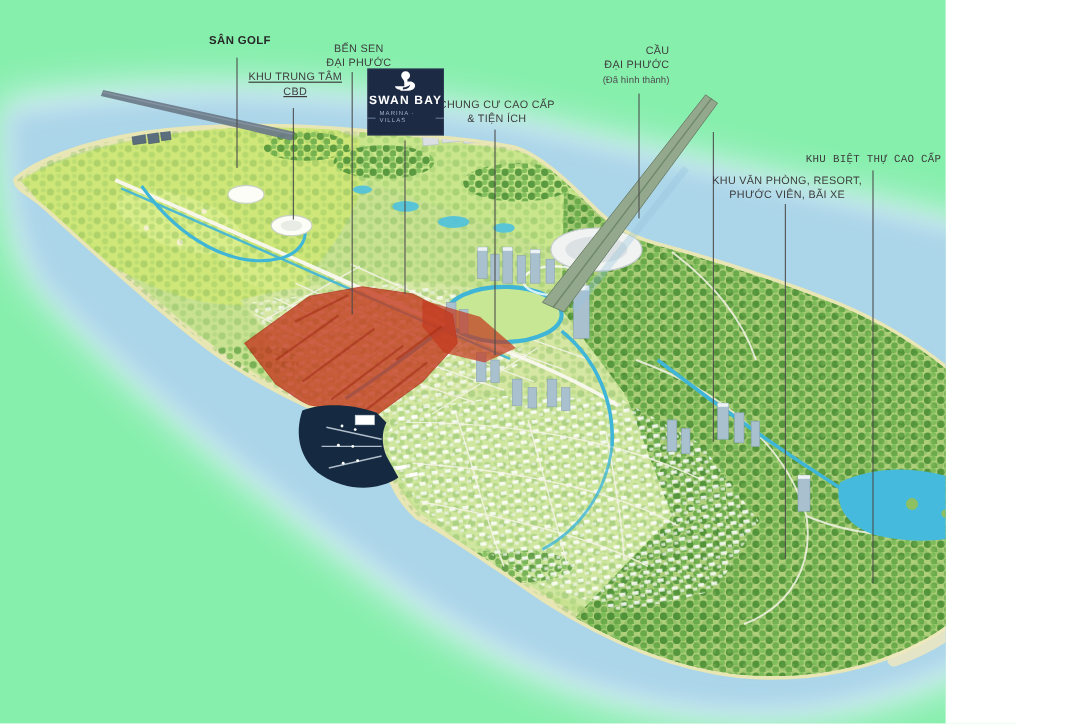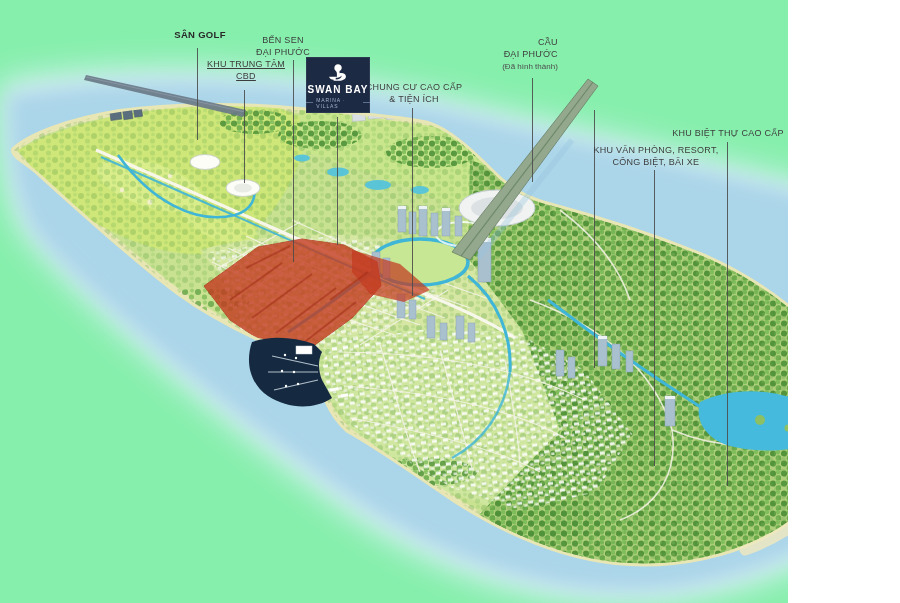--- a/index.html
+++ b/index.html
@@ -7,21 +7,21 @@
          font-family:"Liberation Sans",sans-serif;}
   .map-svg{position:absolute;left:0;top:0;}
   .map-label{position:absolute;transform:translateX(-50%);text-align:center;
              font-size:9px;color:#3d3d3d;letter-spacing:.25px;line-height:1.38;
              white-space:nowrap;z-index:5;}
   .map-label .ln{display:block;}
   .map-label.bold{font-weight:700;font-size:9.5px;color:#282828;letter-spacing:.3px;}
   .map-label .small{font-size:8px;color:#4e4e4e;letter-spacing:0;}
   .leader{position:absolute;width:1px;background:#4b4b4b;opacity:.88;z-index:4;}
   .swan-logo{position:absolute;left:306px;top:57px;width:64px;height:56px;background:#1d2a44;
-             display:flex;flex-direction:column;align-items:center;justify-content:center;
+             display:flex;flex-direction:column;align-items:center;justify-content:flex-start;
              gap:1px;z-index:6;box-shadow:inset 0 0 0 1px rgba(255,255,255,.07);}
   .swan-logo .brand{font-weight:700;font-size:10px;color:#ffffff;letter-spacing:1px;}
   .swan-logo .tagline{font-size:5px;color:#a3b2c9;letter-spacing:.9px;display:flex;
                       align-items:center;gap:3px;margin-top:1px;}
   .swan-logo .tagline::before,.swan-logo .tagline::after{content:"";display:block;width:9px;height:1px;background:#5e7090;}
   .swan-logo svg{display:block;margin-bottom:1px;}
 </style>
 </head>
 <body>
 
@@ -263,21 +263,21 @@
 
   <div class="map-label bold" style="left:200px;top:28px;">
     <span class="ln">SÂN GOLF</span>
   </div>
 
   <div class="map-label" style="left:246px;top:58px;text-decoration:underline;">
     <span class="ln">KHU TRUNG TÂM</span>
     <span class="ln">CBD</span>
   </div>
 
-  <div class="map-label" style="left:283px;top:34px;">
+  <div class="map-label" style="left:299px;top:34px;">
     <span class="ln">BẾN SEN</span>
     <span class="ln">ĐẠI PHƯỚC</span>
   </div>
 
   <div class="swan-logo">
     <svg width="22" height="20" viewBox="0 0 24 22">
       <path fill="#ffffff" d="M7.2 19.6c-2.6 0-4.4-1.3-5-3.3h8.6v-3.2c0-1.6-.7-2.5-1.4-3.4-.7-.9-1.4-1.8-1.4-3.2 0-2.2 1.7-3.9 4-3.9s4.1 1.7 4.1 3.8c0 1.6-1 3-2.4 3.6v2.3c3.6-1 7 .6 7 3.6 0 2.8-3.1 4.7-7.7 4.7H7.2z"></path>
       <path fill="#1d2a44" d="M9.5 17.4c3 0 5.3-1 6.7-2.6-.3 2.8-2.9 4.5-6.7 4.5v-1.9z"></path>
     </svg>
     <span class="brand">SWAN BAY</span>
@@ -291,20 +291,20 @@
 
   <div class="map-label" style="left:530px;top:36px;text-align:right;">
     <span class="ln">CẦU</span>
     <span class="ln">ĐẠI PHƯỚC</span>
     <span class="ln small">(Đã hình thành)</span>
   </div>
 
 
   <div class="map-label" style="left:656px;top:144px;">
     <span class="ln">KHU VĂN PHÒNG, RESORT,</span>
-    <span class="ln">CÔNG BIỆT, BÃI XE</span>
-  </div>
-
-  <div class="map-label" style="left:728px;top:127px;">
+    <span class="ln">PHƯỚC VIÊN, BÃI XE</span>
+  </div>
+
+  <div class="map-label" style="left:728px;top:127px;font-family:Liberation Mono, monospace;">
     <span class="ln">KHU BIỆT THỰ CAO CẤP</span>
   </div>
 
 </div>
 
 </body></html>

